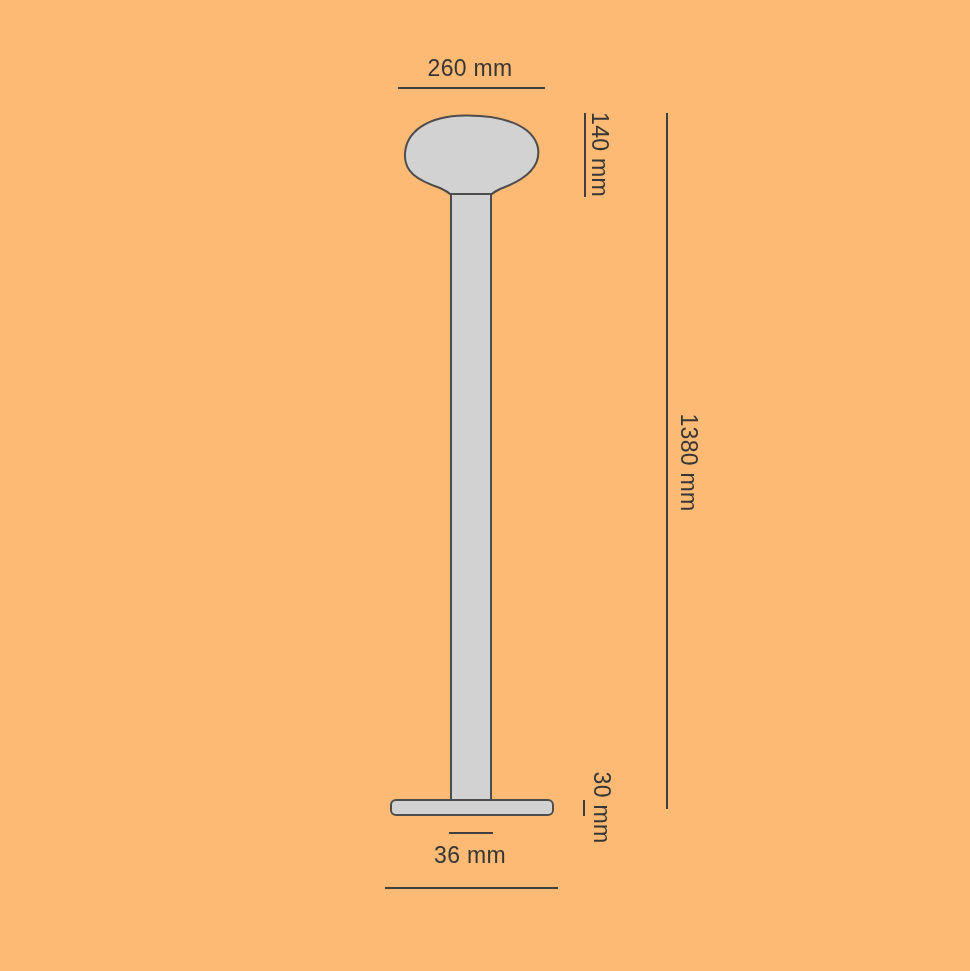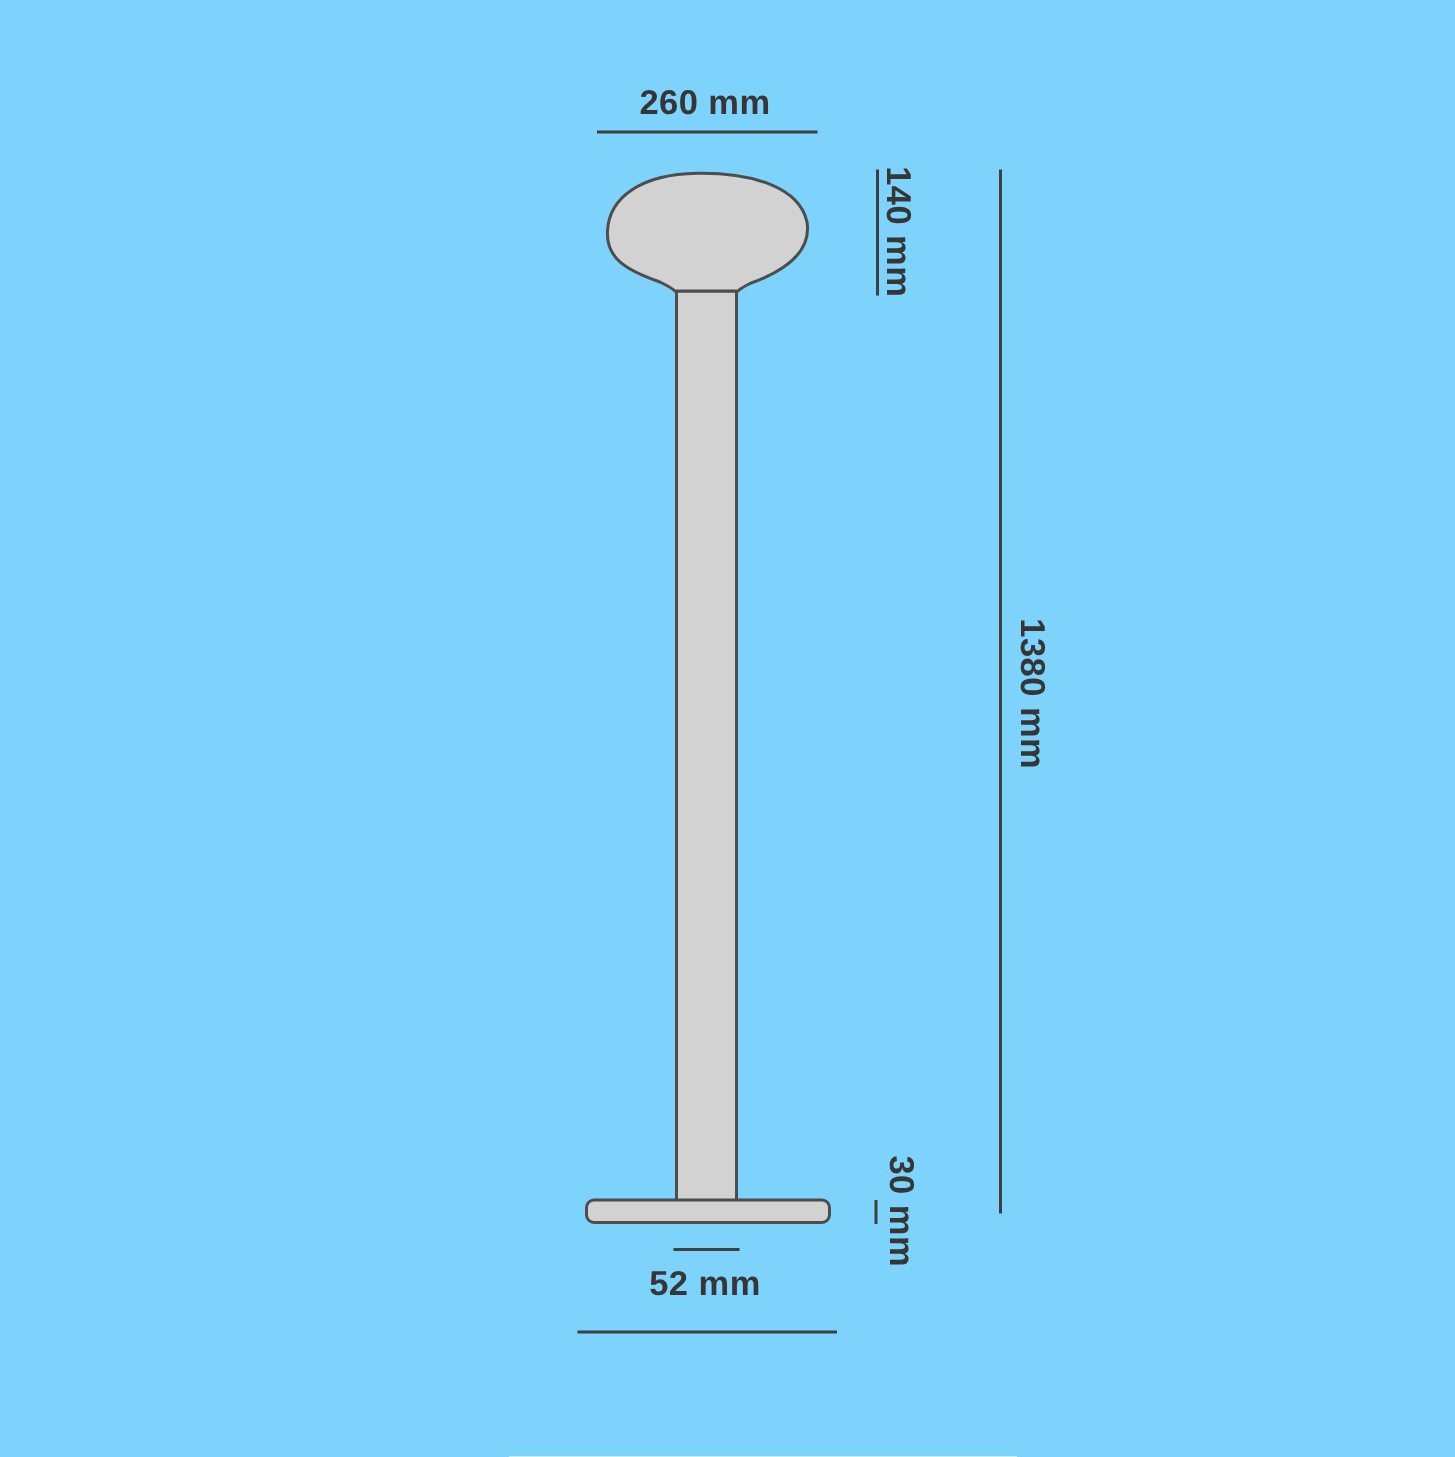--- a/index.html
+++ b/index.html
@@ -5,24 +5,23 @@
   :root{
     --fill:#d2d2d2;
     --outline:#4d4d4d;
     --line:#3f3f3f;
     --text:#363636;
   }
   html,body{margin:0;padding:0;background:#ffffff;}
   #diagram{
     position:relative;
     width:970px;height:971px;
-    background:#7dd3fc;
+    background:#fdba74;
     font-family:"Liberation Sans", sans-serif;
     overflow:hidden;
-    font-weight:bold;
   }
   .dim-label{
     position:absolute;
     color:var(--text);
     font-size:23px;
     letter-spacing:0.3px;
     text-align:center;
     white-space:nowrap;
   }
   .dim-label.h{width:160px;height:28px;line-height:28px;}
@@ -54,17 +53,17 @@
   <div class="dim-line" style="left:584px;top:113px;width:1.5px;height:84px;"></div>
   <div class="dim-label rot" style="left:539px;top:142px;">140 mm</div>
 
   <div class="dim-line" style="left:666px;top:113px;width:1.5px;height:696px;"></div>
   <div class="dim-label rot" style="left:628px;top:450px;">1380 mm</div>
 
   <div class="dim-line" style="left:583px;top:800px;width:1.5px;height:16px;"></div>
   <div class="dim-label rot" style="left:541px;top:795px;">30 mm</div>
 
   <div class="dim-line" style="left:449px;top:832px;width:44px;height:1.5px;"></div>
-  <div class="dim-label h" style="left:390px;top:841px;">52 mm</div>
+  <div class="dim-label h" style="left:390px;top:841px;">36 mm</div>
 
   <div class="dim-line" style="left:385px;top:887px;width:173px;height:1.5px;"></div>
 
 </div>
 
 </body></html>

